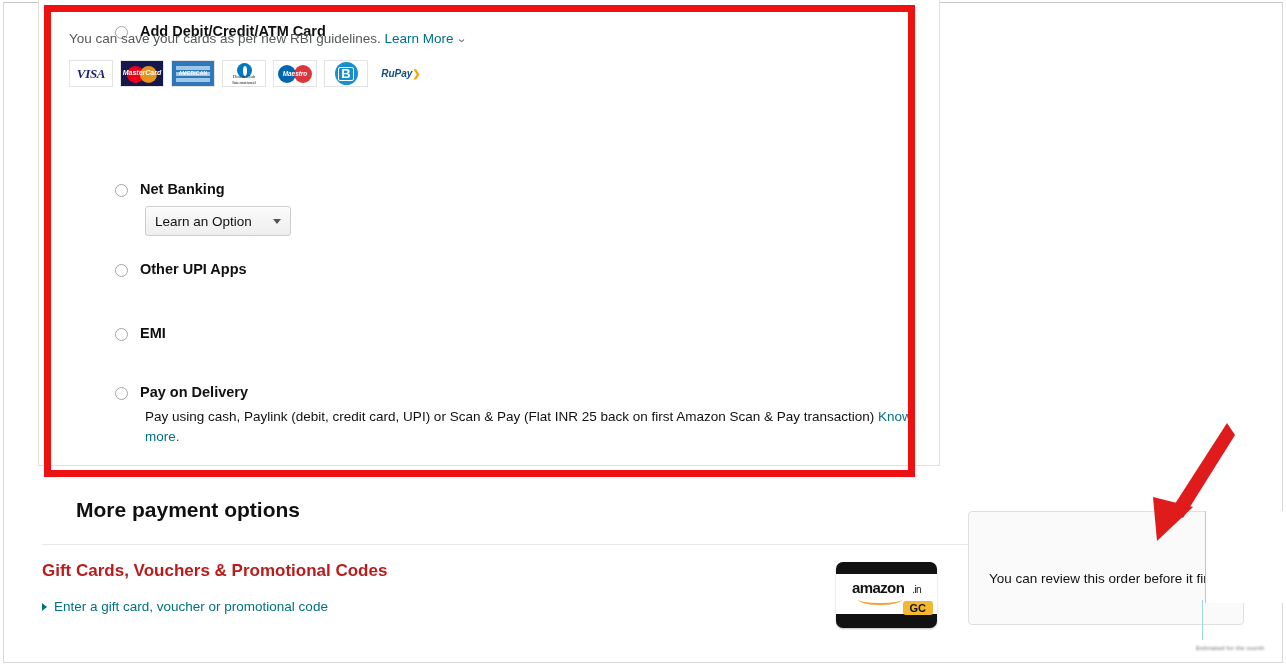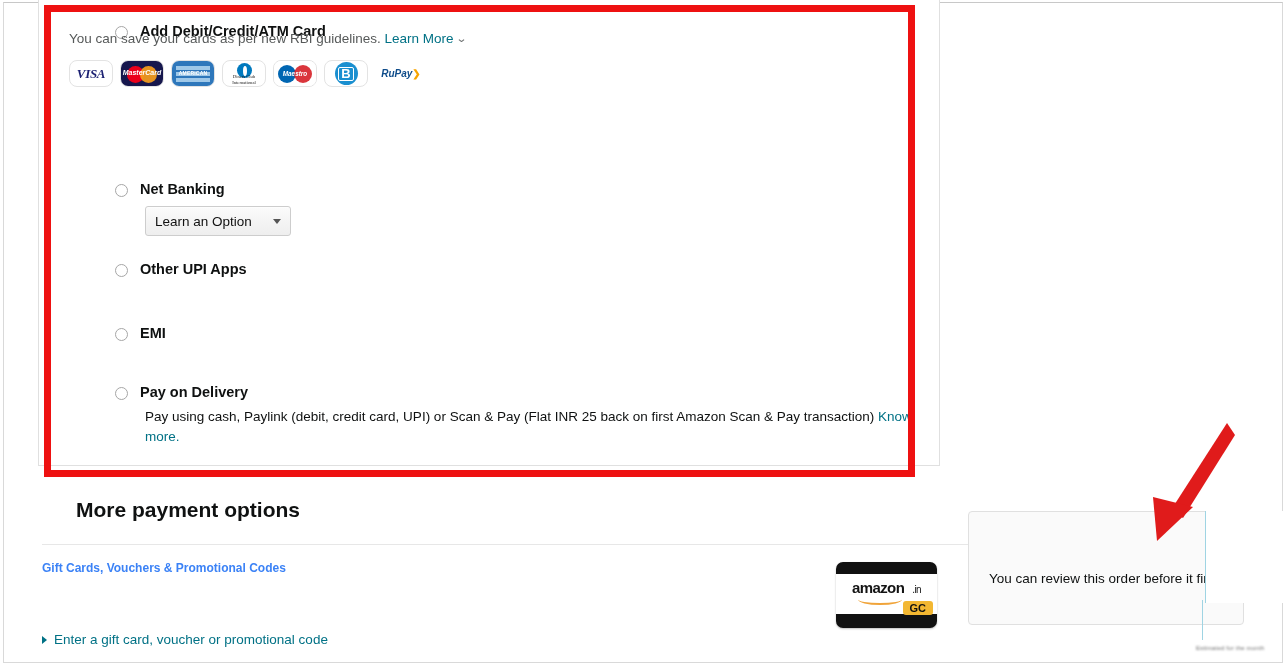--- a/index.html
+++ b/index.html
@@ -60,21 +60,21 @@
     transform:scaleX(1.25);margin-left:3px;position:relative;top:-1px;
   }
 
   
   .logos{
     position:absolute;left:30px;top:62px;
     display:flex;align-items:center;gap:7px;
   }
   .logo{
     height:27px;width:44px;
-    border:1px solid #e3e3e3;background:#fff;border-radius:8px;
+    border:1px solid #e3e3e3;background:#fff;border-radius:0;
     display:flex;align-items:center;justify-content:center;
     overflow:hidden;box-sizing:border-box;
   }
   .logo.bare{border:none;background:transparent;width:52px;}
   .lg-visa{font-family:"Liberation Serif",serif;font-style:italic;font-weight:bold;
     font-size:13px;color:#1a1f71;letter-spacing:-.3px;}
   .lg-mc{background:#16174d;width:100%;height:100%;position:relative;}
   .lg-mc .c1,.lg-mc .c2{position:absolute;top:5px;width:17px;height:17px;border-radius:50%;}
   .lg-mc .c1{left:6px;background:#eb001b;}
   .lg-mc .c2{left:19px;background:#f79e1b;opacity:.92;}
@@ -133,24 +133,24 @@
   .know-more{color:#007185;cursor:pointer;}
 
   
   .more-title{
     position:absolute;left:42px;top:498px;
     font-size:21px;font-weight:bold;color:#0f1111;margin-left:34px;
   }
   .hr1{position:absolute;left:42px;top:544px;width:1196px;height:1px;background:#e7e7e7;}
   .gc-title{
     position:absolute;left:42px;top:561px;
-    font-size:12px;font-weight:bold;color:#3b82f6;text-align:center;
+    font-size:17px;font-weight:bold;color:#b91c1c;text-align:center;
   }
   .gc-link-row{
-    position:absolute;left:42px;top:632px;
+    position:absolute;left:42px;top:599px;
     display:flex;align-items:center;gap:7px;cursor:pointer;
   }
   .tri{width:0;height:0;border-top:4px solid transparent;border-bottom:4px solid transparent;
        border-left:5px solid #007185;}
   .gc-link{font-size:13.5px;color:#007185;}
 
   
   .gcard{
     position:absolute;left:836px;top:562px;width:101px;height:66px;
     background:#111;border-radius:7px;overflow:hidden;

